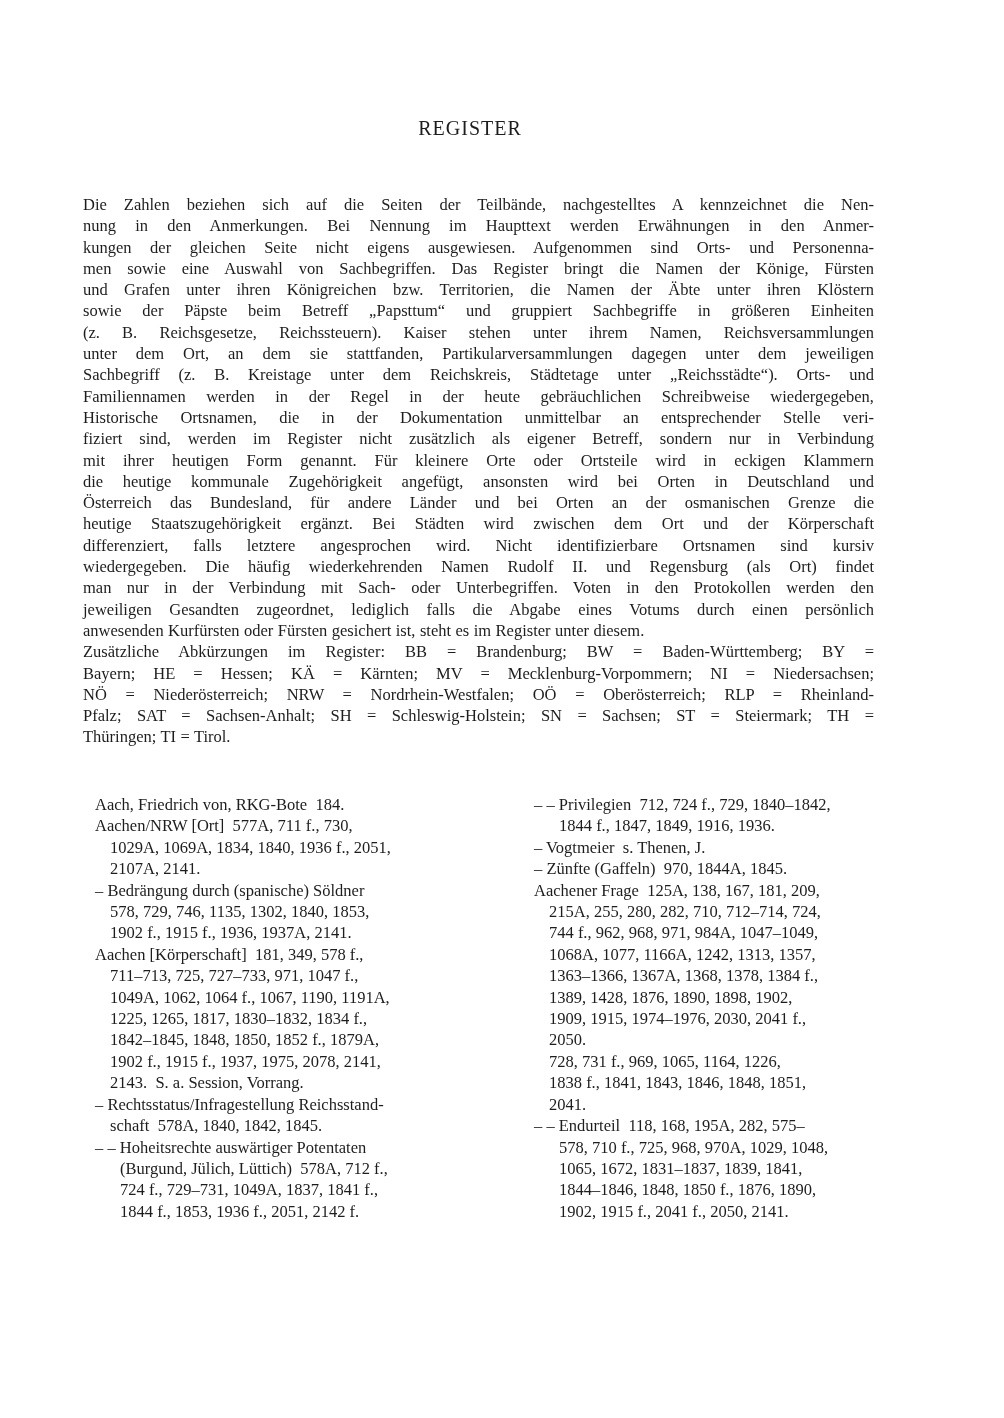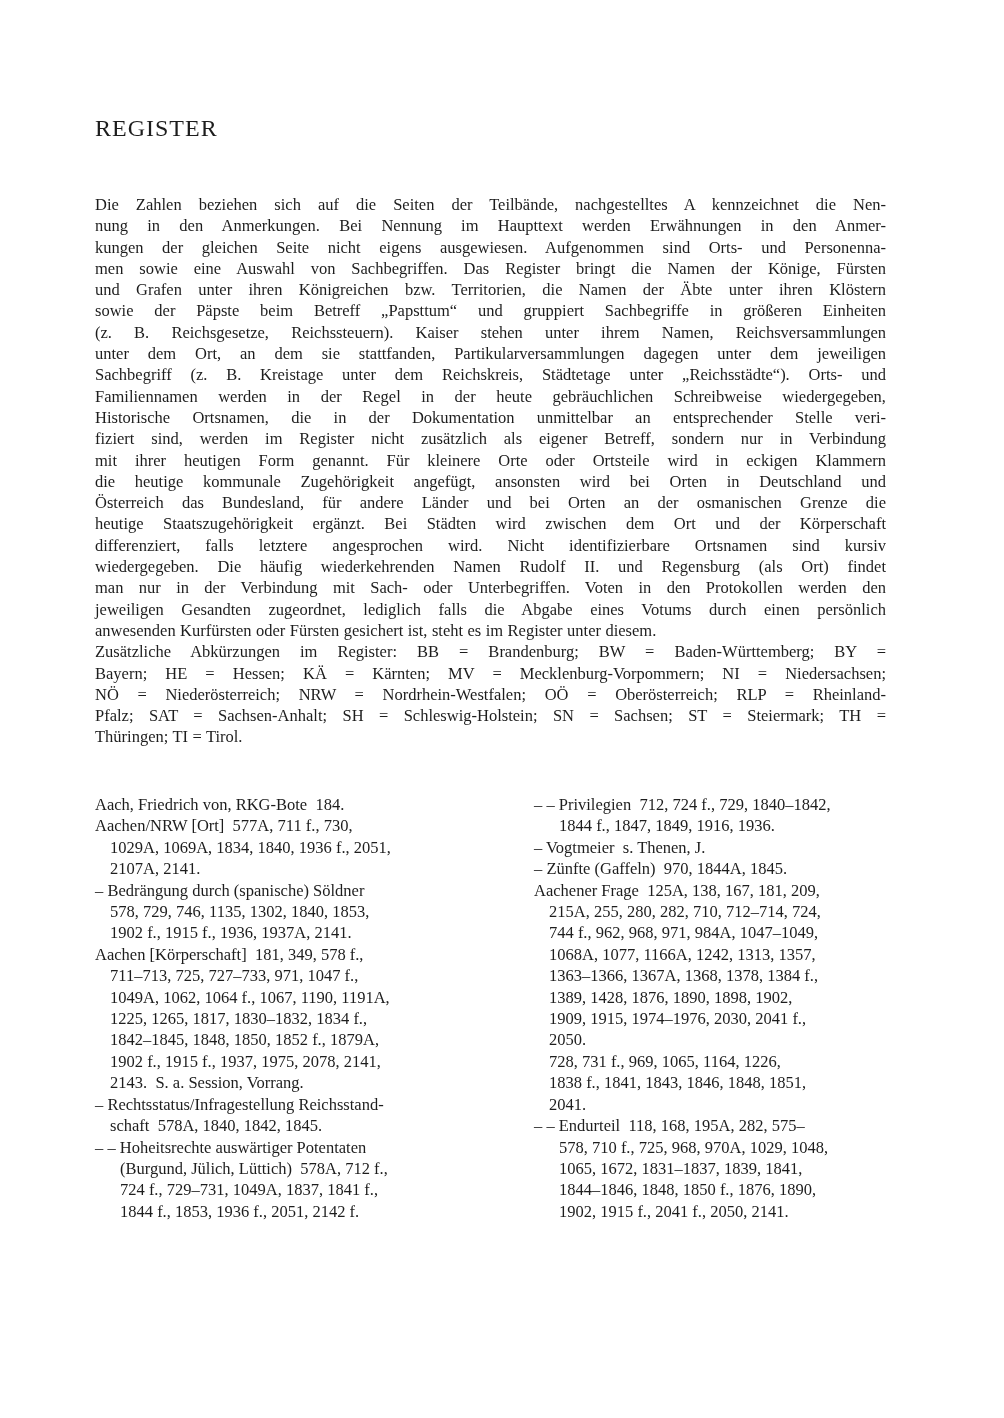--- a/index.html
+++ b/index.html
@@ -11,29 +11,30 @@
     color: #1d1d1d;
     font-family: "Liberation Serif", "DejaVu Serif", serif;
     overflow: hidden;
   }
   .title {
     position: absolute;
     top: 114px;
     left: 95px;
     width: 750px;
     margin: 0;
-    font-size: 24px;
+    text-align: center;
+    font-size: 20px;
     font-weight: normal;
     letter-spacing: 1px;
     line-height: 28px;
   }
   .intro {
     position: absolute;
     top: 194px;
-    left: 95px;
+    left: 83px;
     width: 791px;
     font-size: 16.5px;
   }
   .intro .line {
     line-height: 21.3px;
     height: 21.3px;
     text-align: justify;
     text-align-last: justify;
     word-spacing: 0.02em;
   }

